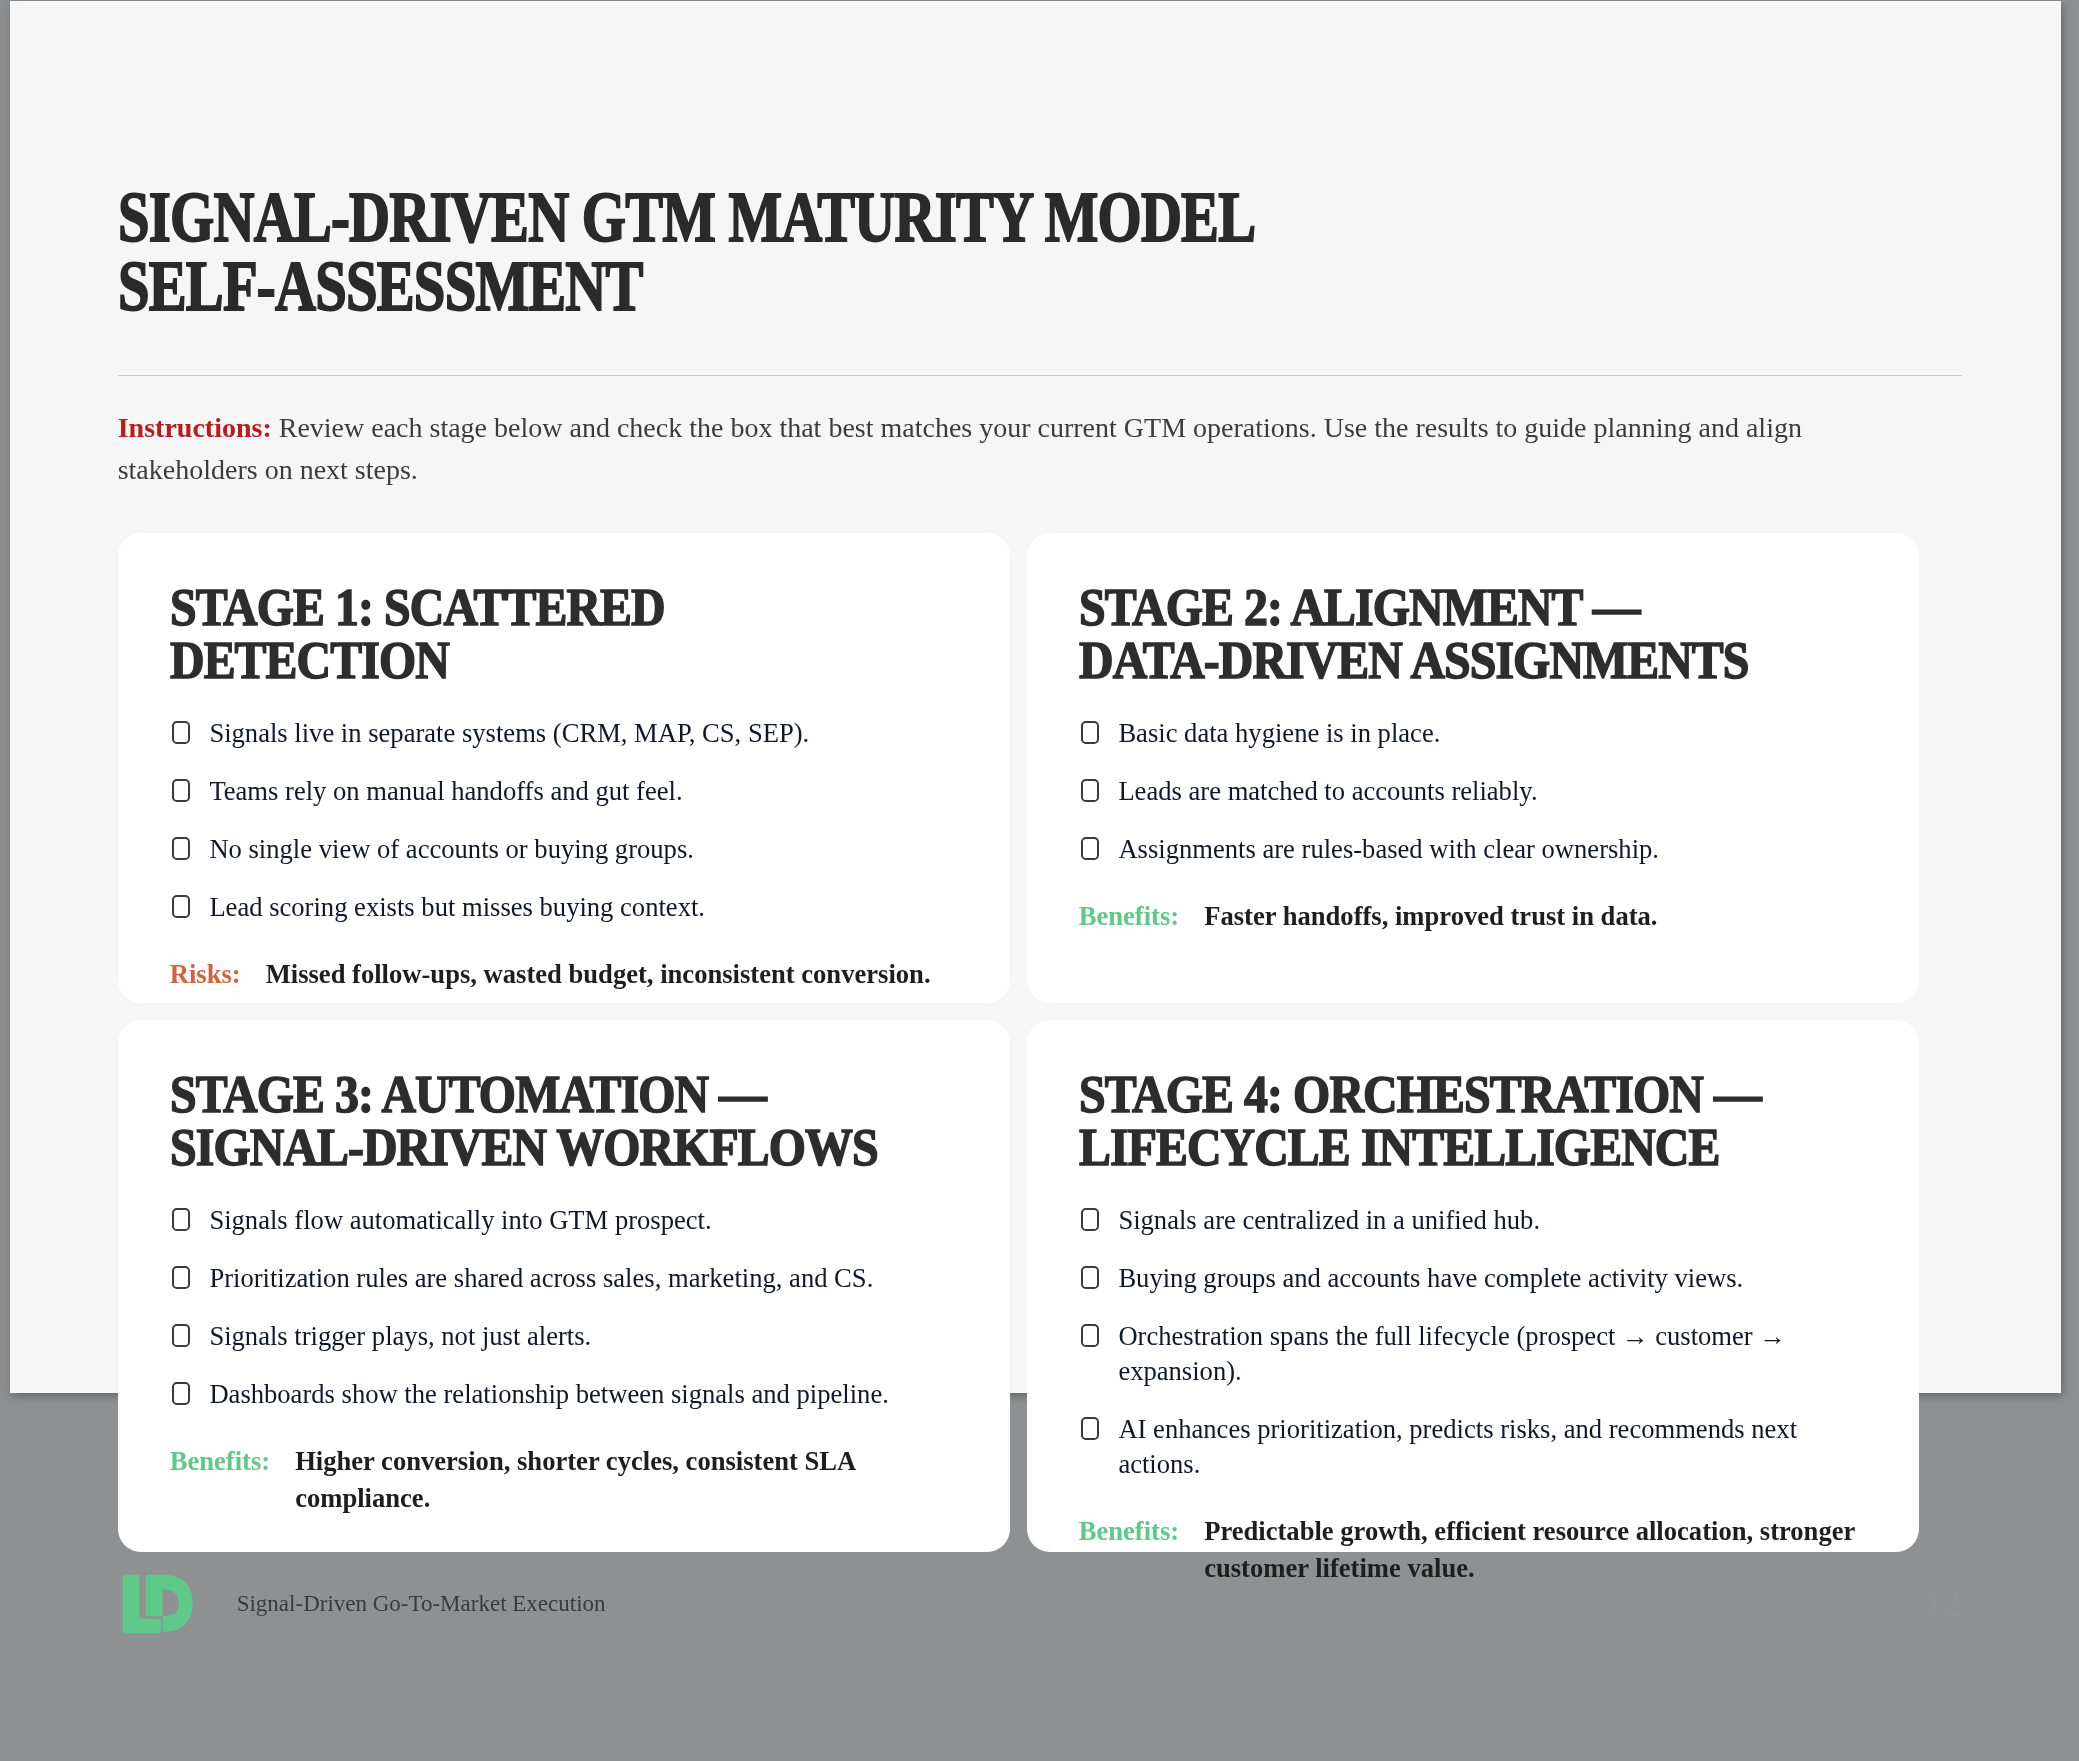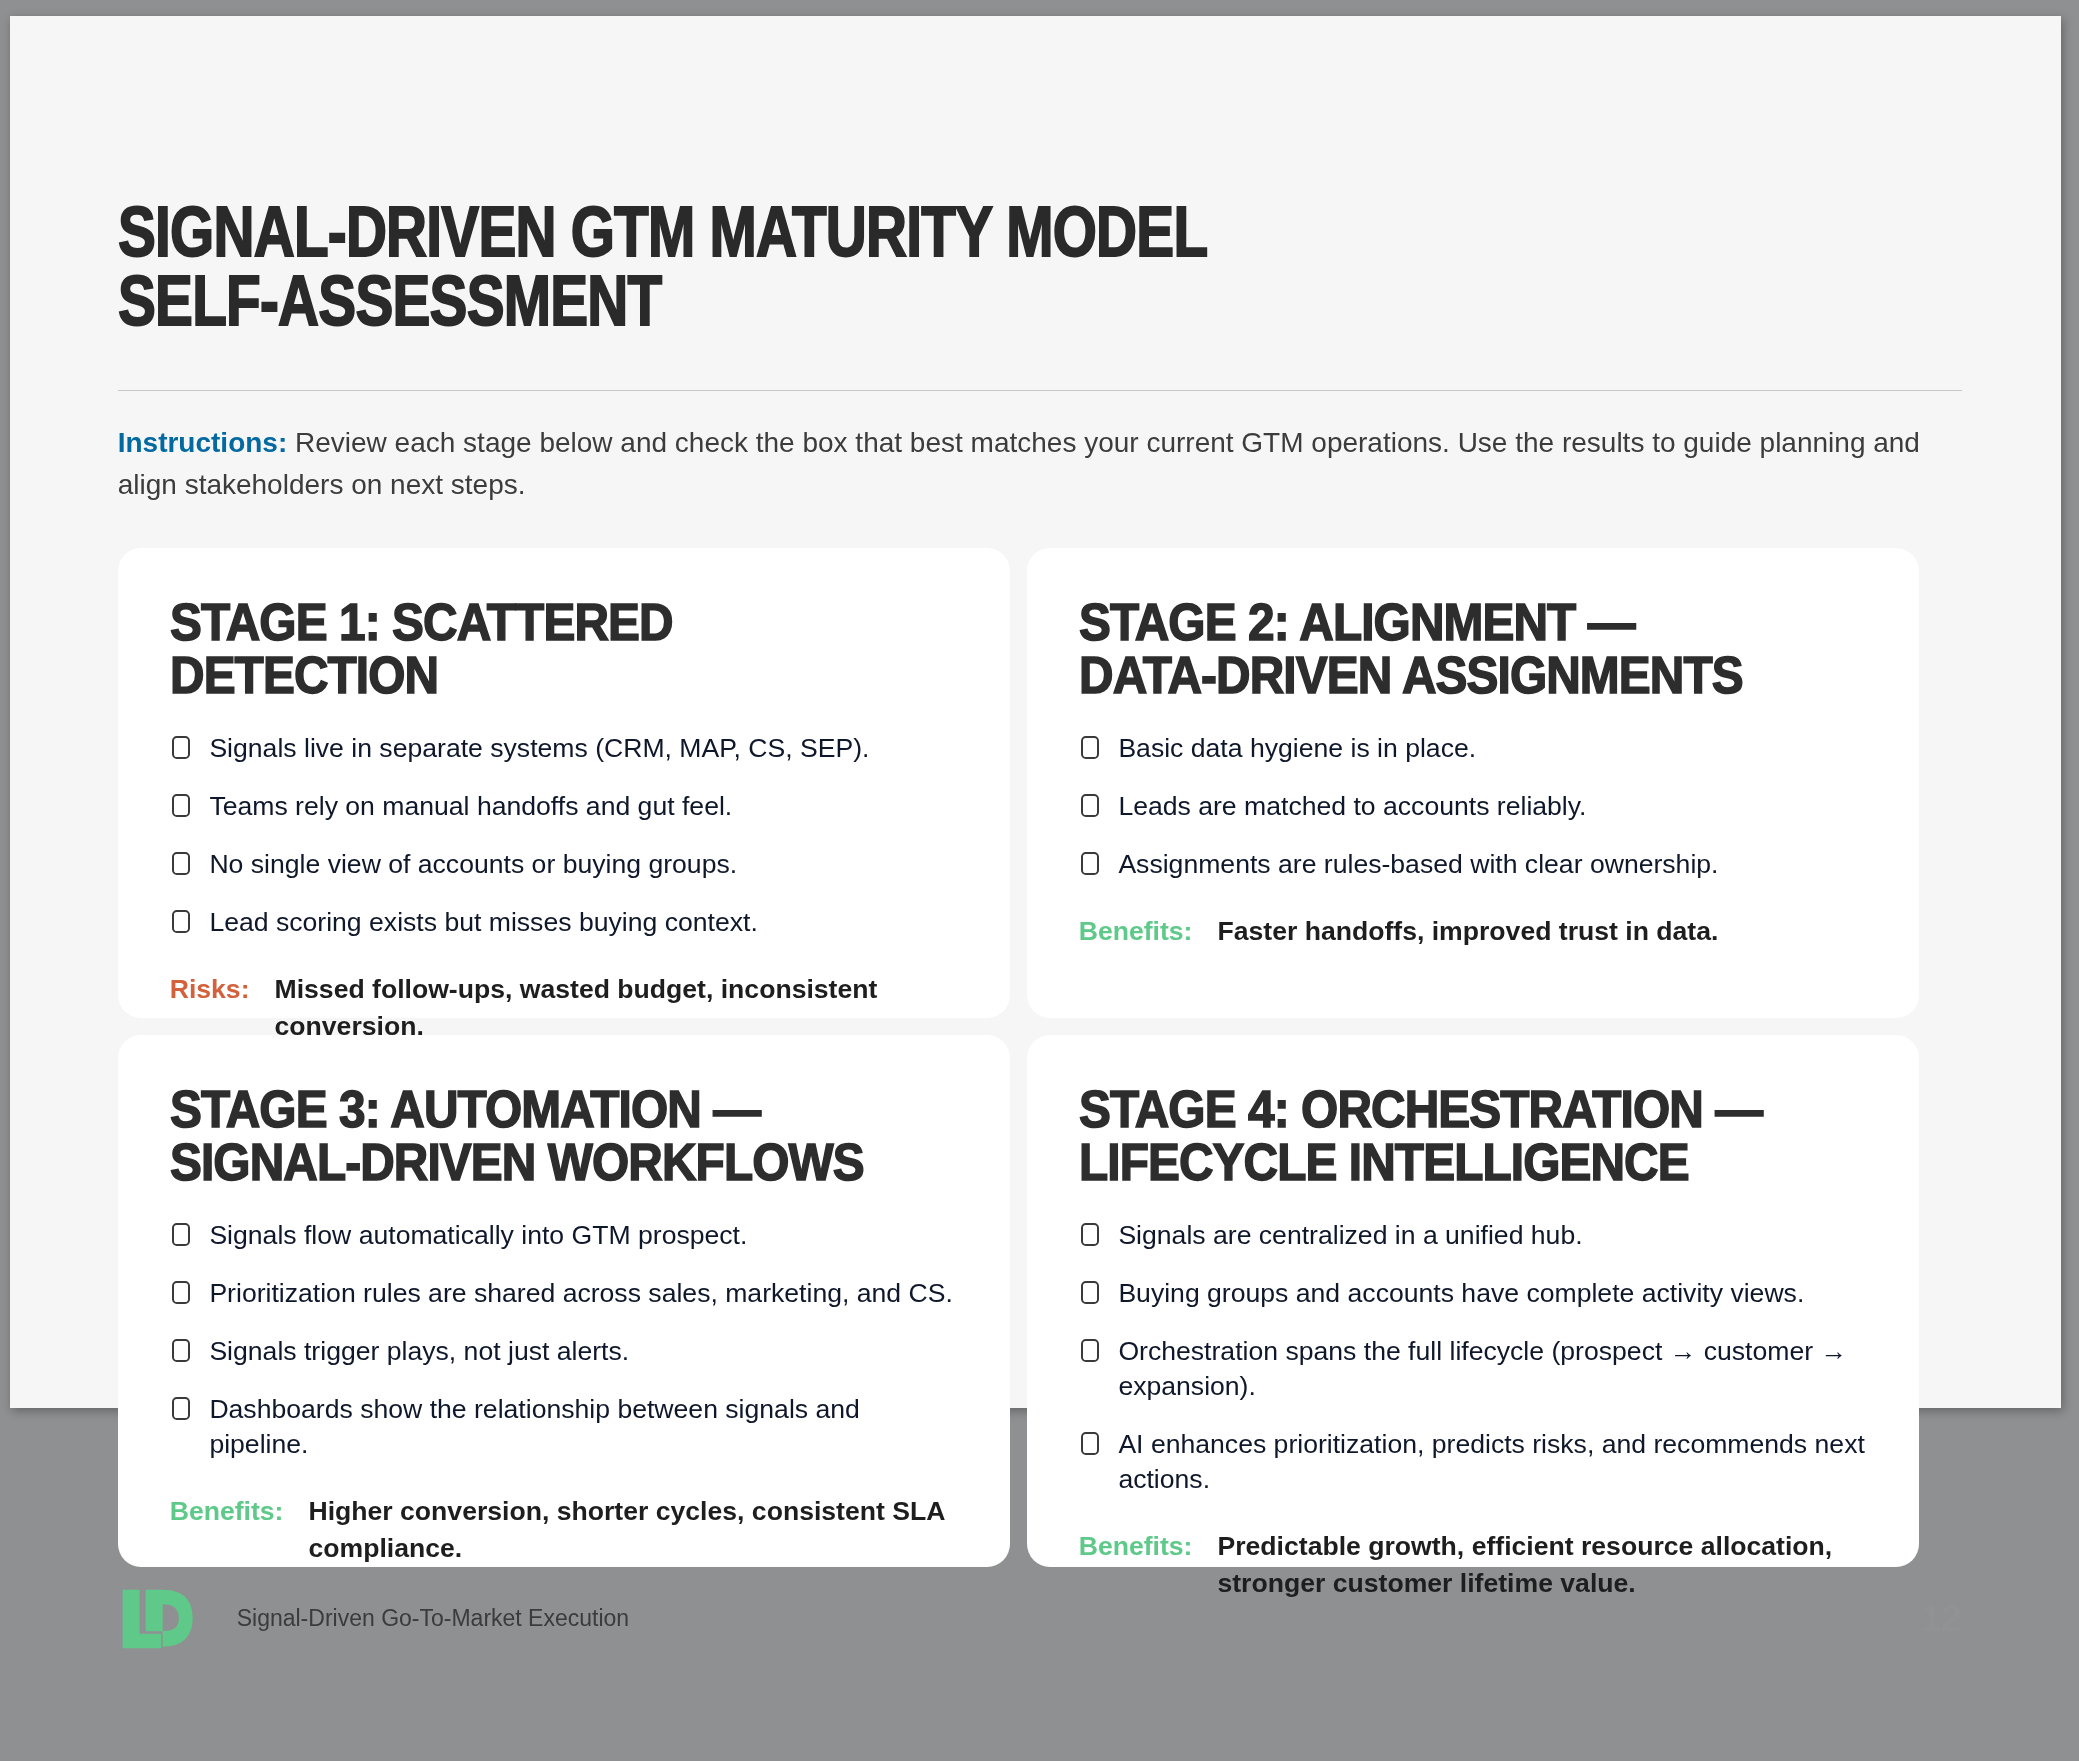--- a/index.html
+++ b/index.html
@@ -6,25 +6,26 @@
     margin: 0;
     width: 2080px;
     height: 1761px;
     overflow: hidden;
     background: #8E9091;
     font-family: "Liberation Sans", sans-serif;
   }
   .page {
     position: absolute;
     left: 9.7px;
-    top: 16px;
+    top: 1px;
     width: 2051px;
     height: 1392px;
     background: #F6F6F7;
     box-shadow: 1.9px 2.9px 9.7px rgba(0,0,0,0.30);
+    font-family: Liberation Serif, serif;
   }
   .doc-title {
     margin: 182px 0 0 108px;
     font-size: 71px;
     font-weight: 700;
     letter-spacing: -1px;
     line-height: 0.97;
     color: #2A2A2A;
     white-space: pre;
     transform: scaleX(0.80);
@@ -37,21 +38,21 @@
     border: none;
     border-top: 1.9px solid #C7C8C9;
   }
   .instructions {
     margin: 31px 0 0 108px;
     width: 1825px;
     font-size: 28px;
     line-height: 1.5;
     color: #3C3C3C;
   }
-  .instructions b { color: #0369a1; }
+  .instructions b { color: #b91c1c; }
   .grid {
     margin: 42px 0 0 108px;
     width: 1844px;
     display: grid;
     grid-template-columns: 892px 892px;
     column-gap: 60px;
     row-gap: 55px;
     gap: 17px;
   }
   .card {

